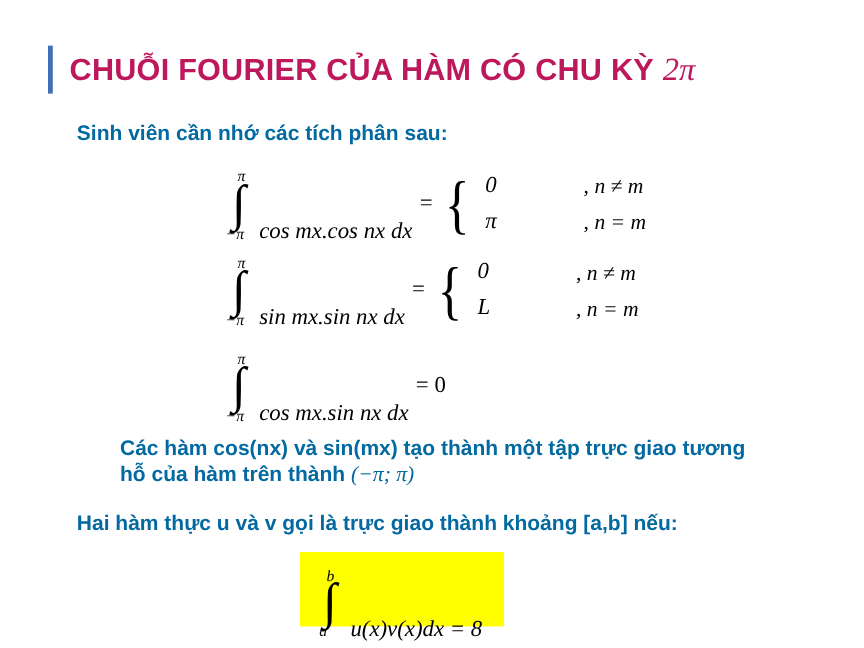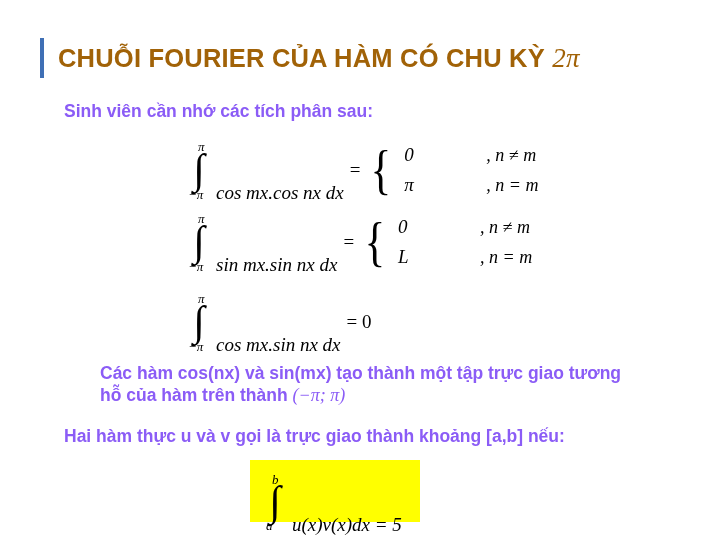--- a/index.html
+++ b/index.html
@@ -33,35 +33,35 @@
   .title-bar {
     width: 4px;
     height: 40px;
     background: #3f6fb5;
     margin-right: 14px;
     flex: 0 0 auto;
   }
   .title-text {
     font-size: 25.5px;
     font-weight: bold;
-    color: #a16207;
+    color: #be185d;
     letter-spacing: 0.2px;
     white-space: nowrap;
   }
   .title-text .per {
     font-family: "Liberation Serif", serif;
     font-style: italic;
     font-weight: normal;
     font-size: 27px;
   }
 
   
   .para {
     position: absolute;
-    color: #8b5cf6;
+    color: #0369a1;
     font-size: 17.5px;
     font-weight: bold;
     line-height: 1.28;
   }
   .p-intro { left: 64px; top: 100px; }
   .p-orth  { left: 64px; top: 362px; width: 616px; margin-left: 36px; }
   .p-def   { left: 64px; top: 425px; width: 616px; }
 
   .math-inline {
     font-family: "Liberation Serif", serif;
@@ -267,17 +267,17 @@
   <div class="para p-def">Hai hàm thực u và v gọi là trực giao thành khoảng [a,b] nếu:</div>
 
   <div class="highlight-box"></div>
   <div class="math eq4">
     <div class="eq-row">
       <span class="intg">
         <span class="lim-top">b</span>
         <span class="sym">∫</span>
         <span class="lim-bot">a</span>
       </span>
-      <span class="integrand">u(x)v(x)dx = 5</span>
+      <span class="integrand">u(x)v(x)dx = 8</span>
     </div>
   </div>
 
 </div>
 
 </body></html>

